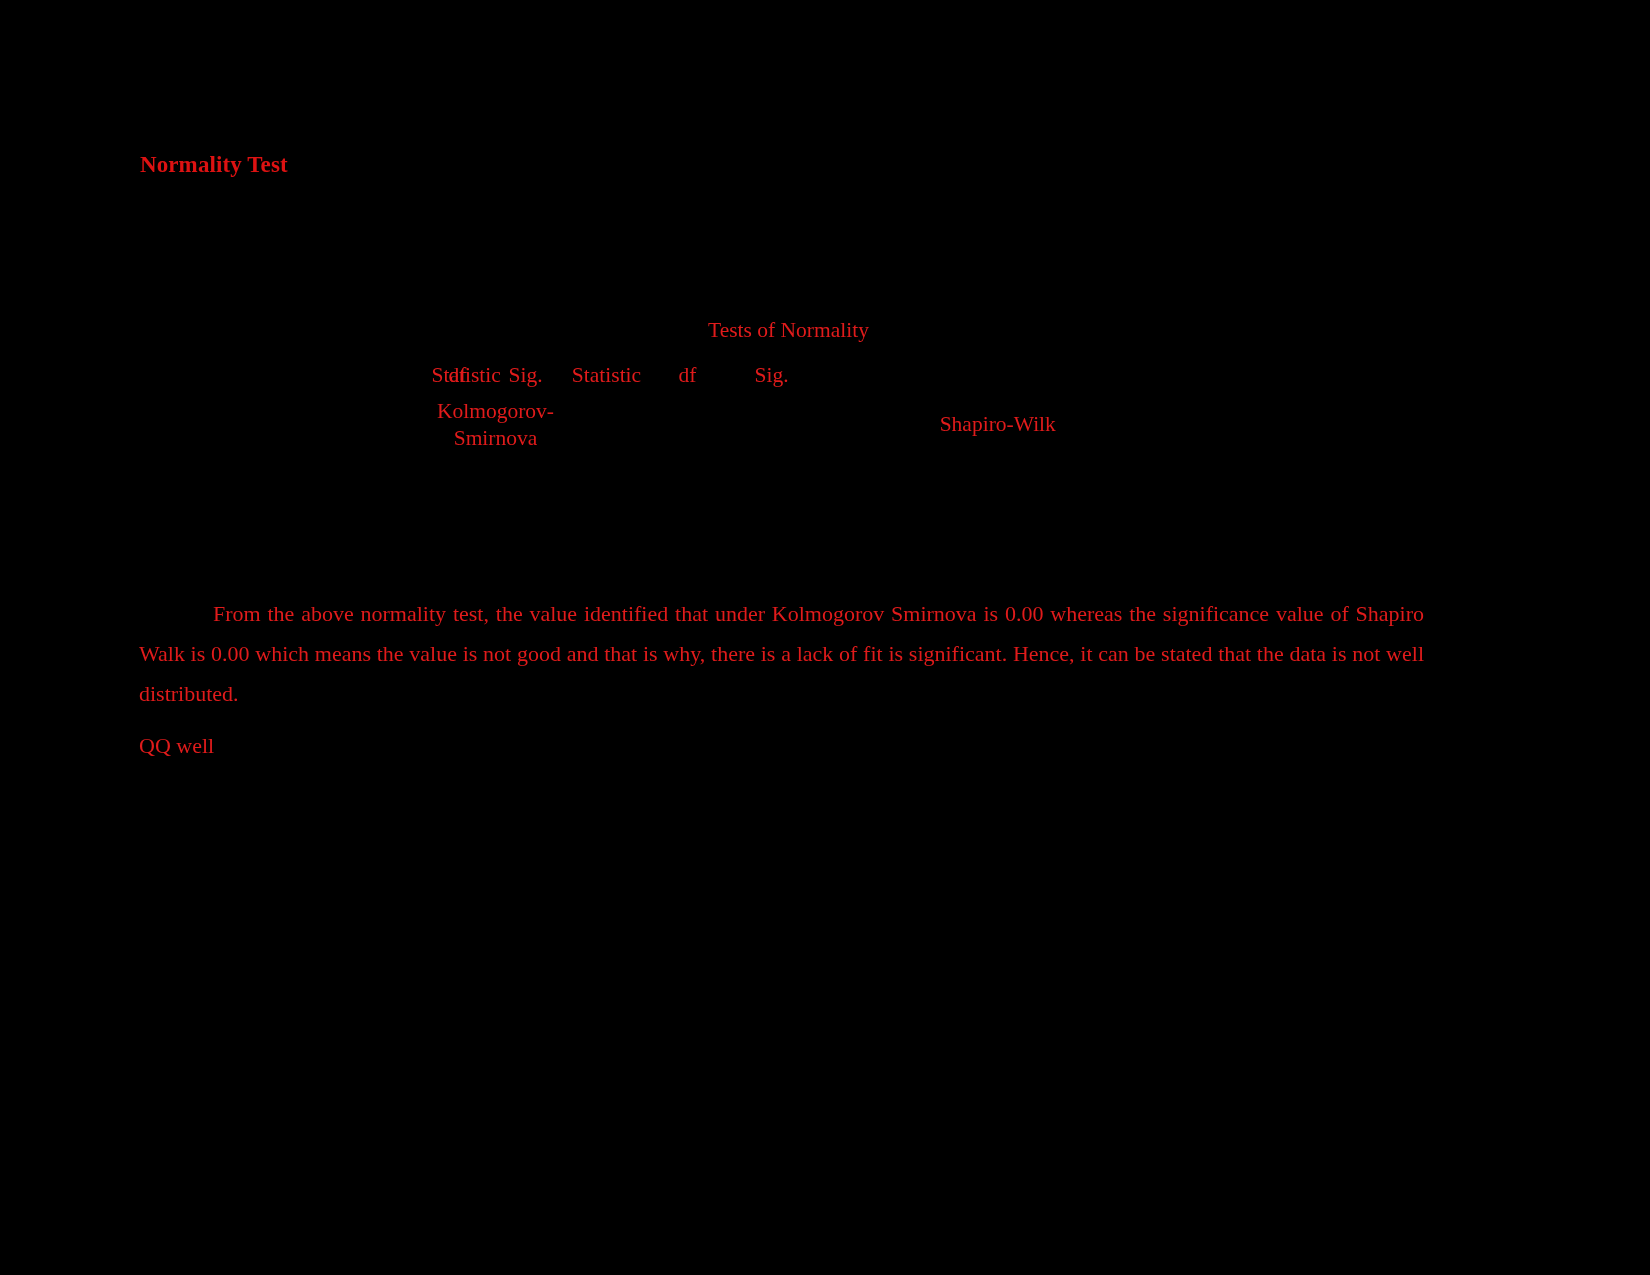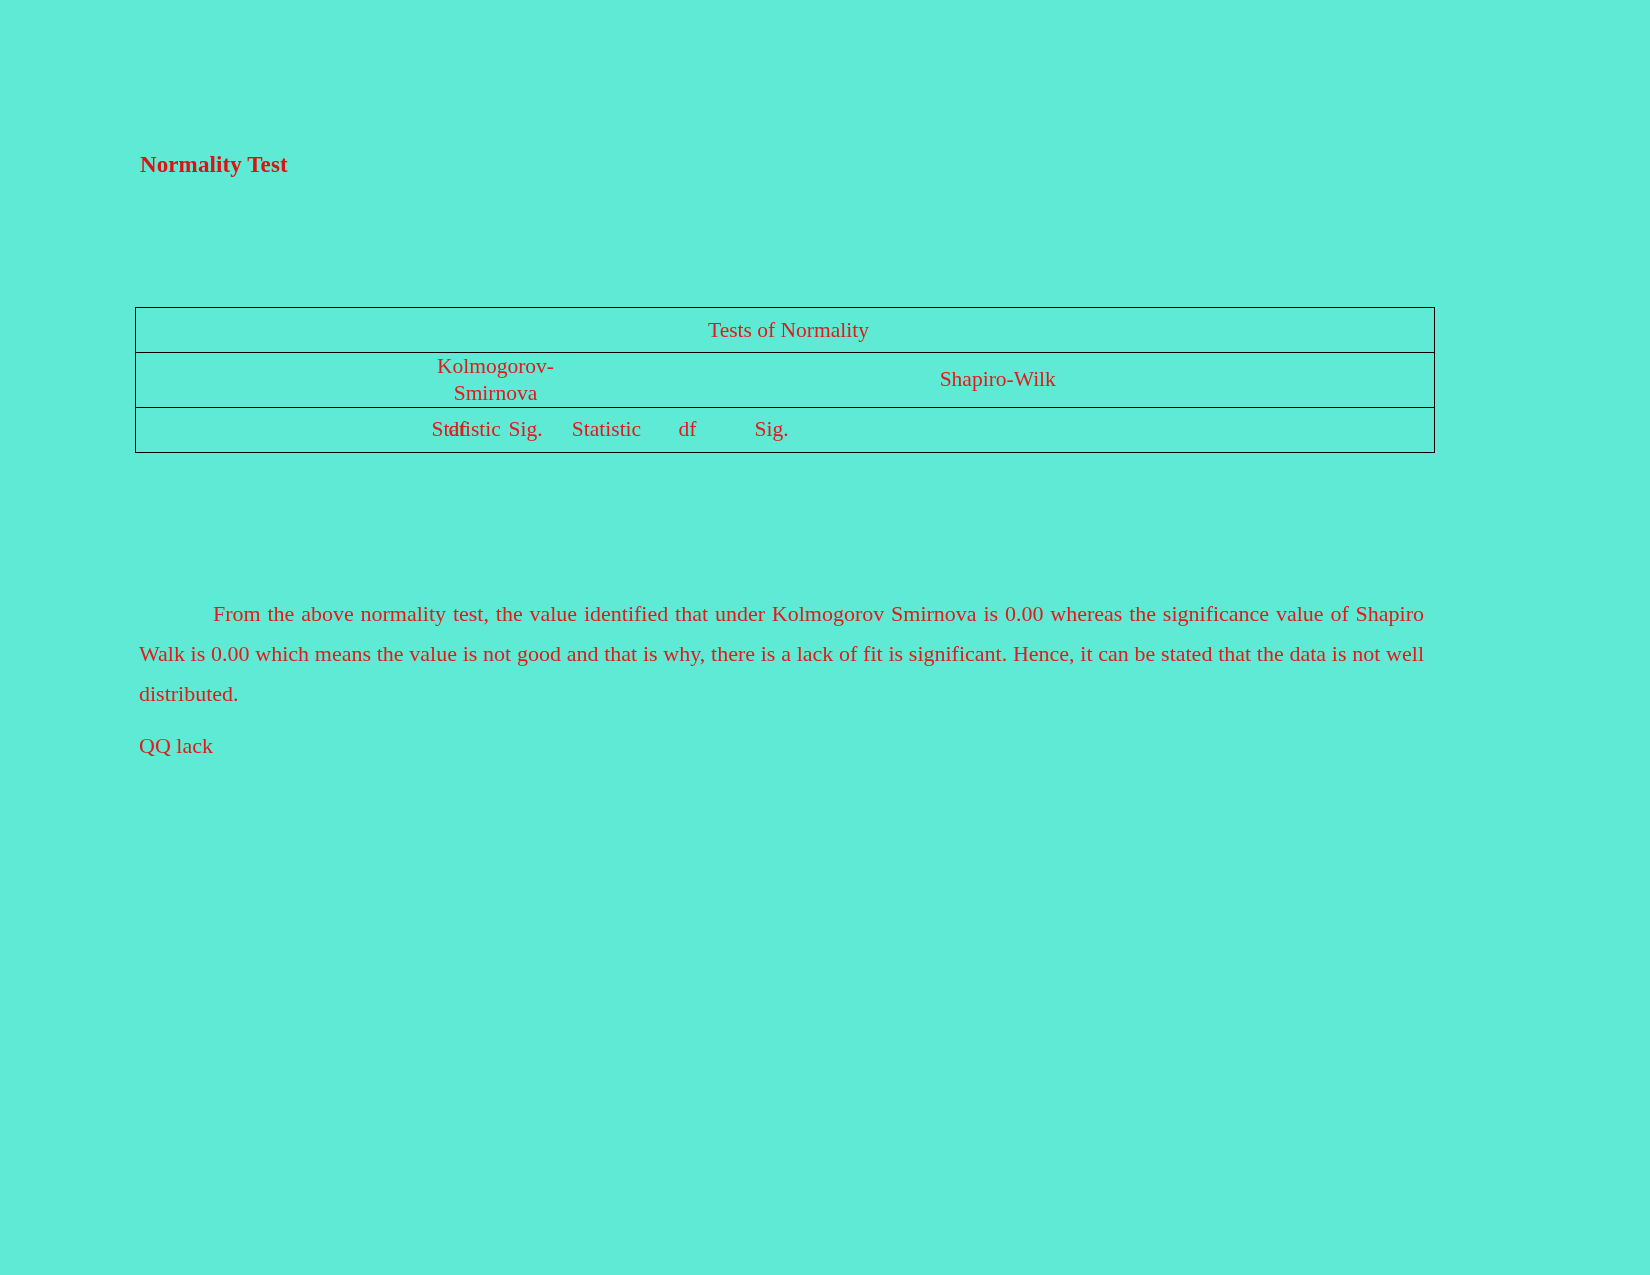--- a/index.html
+++ b/index.html
@@ -12,21 +12,21 @@
     width: 1650px;
     height: 1275px;
     position: relative;
     font-family: "Liberation Serif", "DejaVu Serif", serif;
     -webkit-font-smoothing: antialiased;
   }
 
   .page {
     position: absolute;
     inset: 0;
-    background: #5eead4;
+    background: #000000;
   }
 
   
   .doc-heading {
     position: absolute;
     left: 140px;
     top: 152px;
     font-size: 23px;
     font-weight: bold;
     color: #dd1212;
@@ -125,33 +125,33 @@
       <col class="col-df2">
       <col class="col-sig2">
       <col class="col-rest">
     </colgroup>
     <tbody>
       <tr>
         <td class="cell-pad-left" colspan="8">Tests of Normality</td>
       </tr>
       <tr>
         <td></td>
-        <td class="grp-label-ks" colspan="3">Kolmogorov-Smirnova</td>
-        <td class="grp-label-sw" colspan="4">Shapiro-Wilk</td>
-      </tr>
-      <tr>
-        <td></td>
         <td class="cell-indent" style="padding-left:78px">Statistic</td>
         <td>df</td>
         <td>Sig.</td>
         <td>Statistic</td>
         <td>df</td>
         <td>Sig.</td>
         <td></td>
       </tr>
+      <tr>
+        <td></td>
+        <td class="grp-label-ks" colspan="3">Kolmogorov-Smirnova</td>
+        <td class="grp-label-sw" colspan="4">Shapiro-Wilk</td>
+      </tr>
     </tbody>
   </table>
 
   <p class="body-para">From the above normality test, the value identified that under Kolmogorov Smirnova is 0.00 whereas the significance value of Shapiro Walk is 0.00 which means the value is not good and that is why, there is a lack of fit is significant. Hence, it can be stated that the data is not well distributed.</p>
 
-  <div class="qq-label">QQ lack</div>
+  <div class="qq-label">QQ well</div>
 
 </div>
 
 </body></html>

